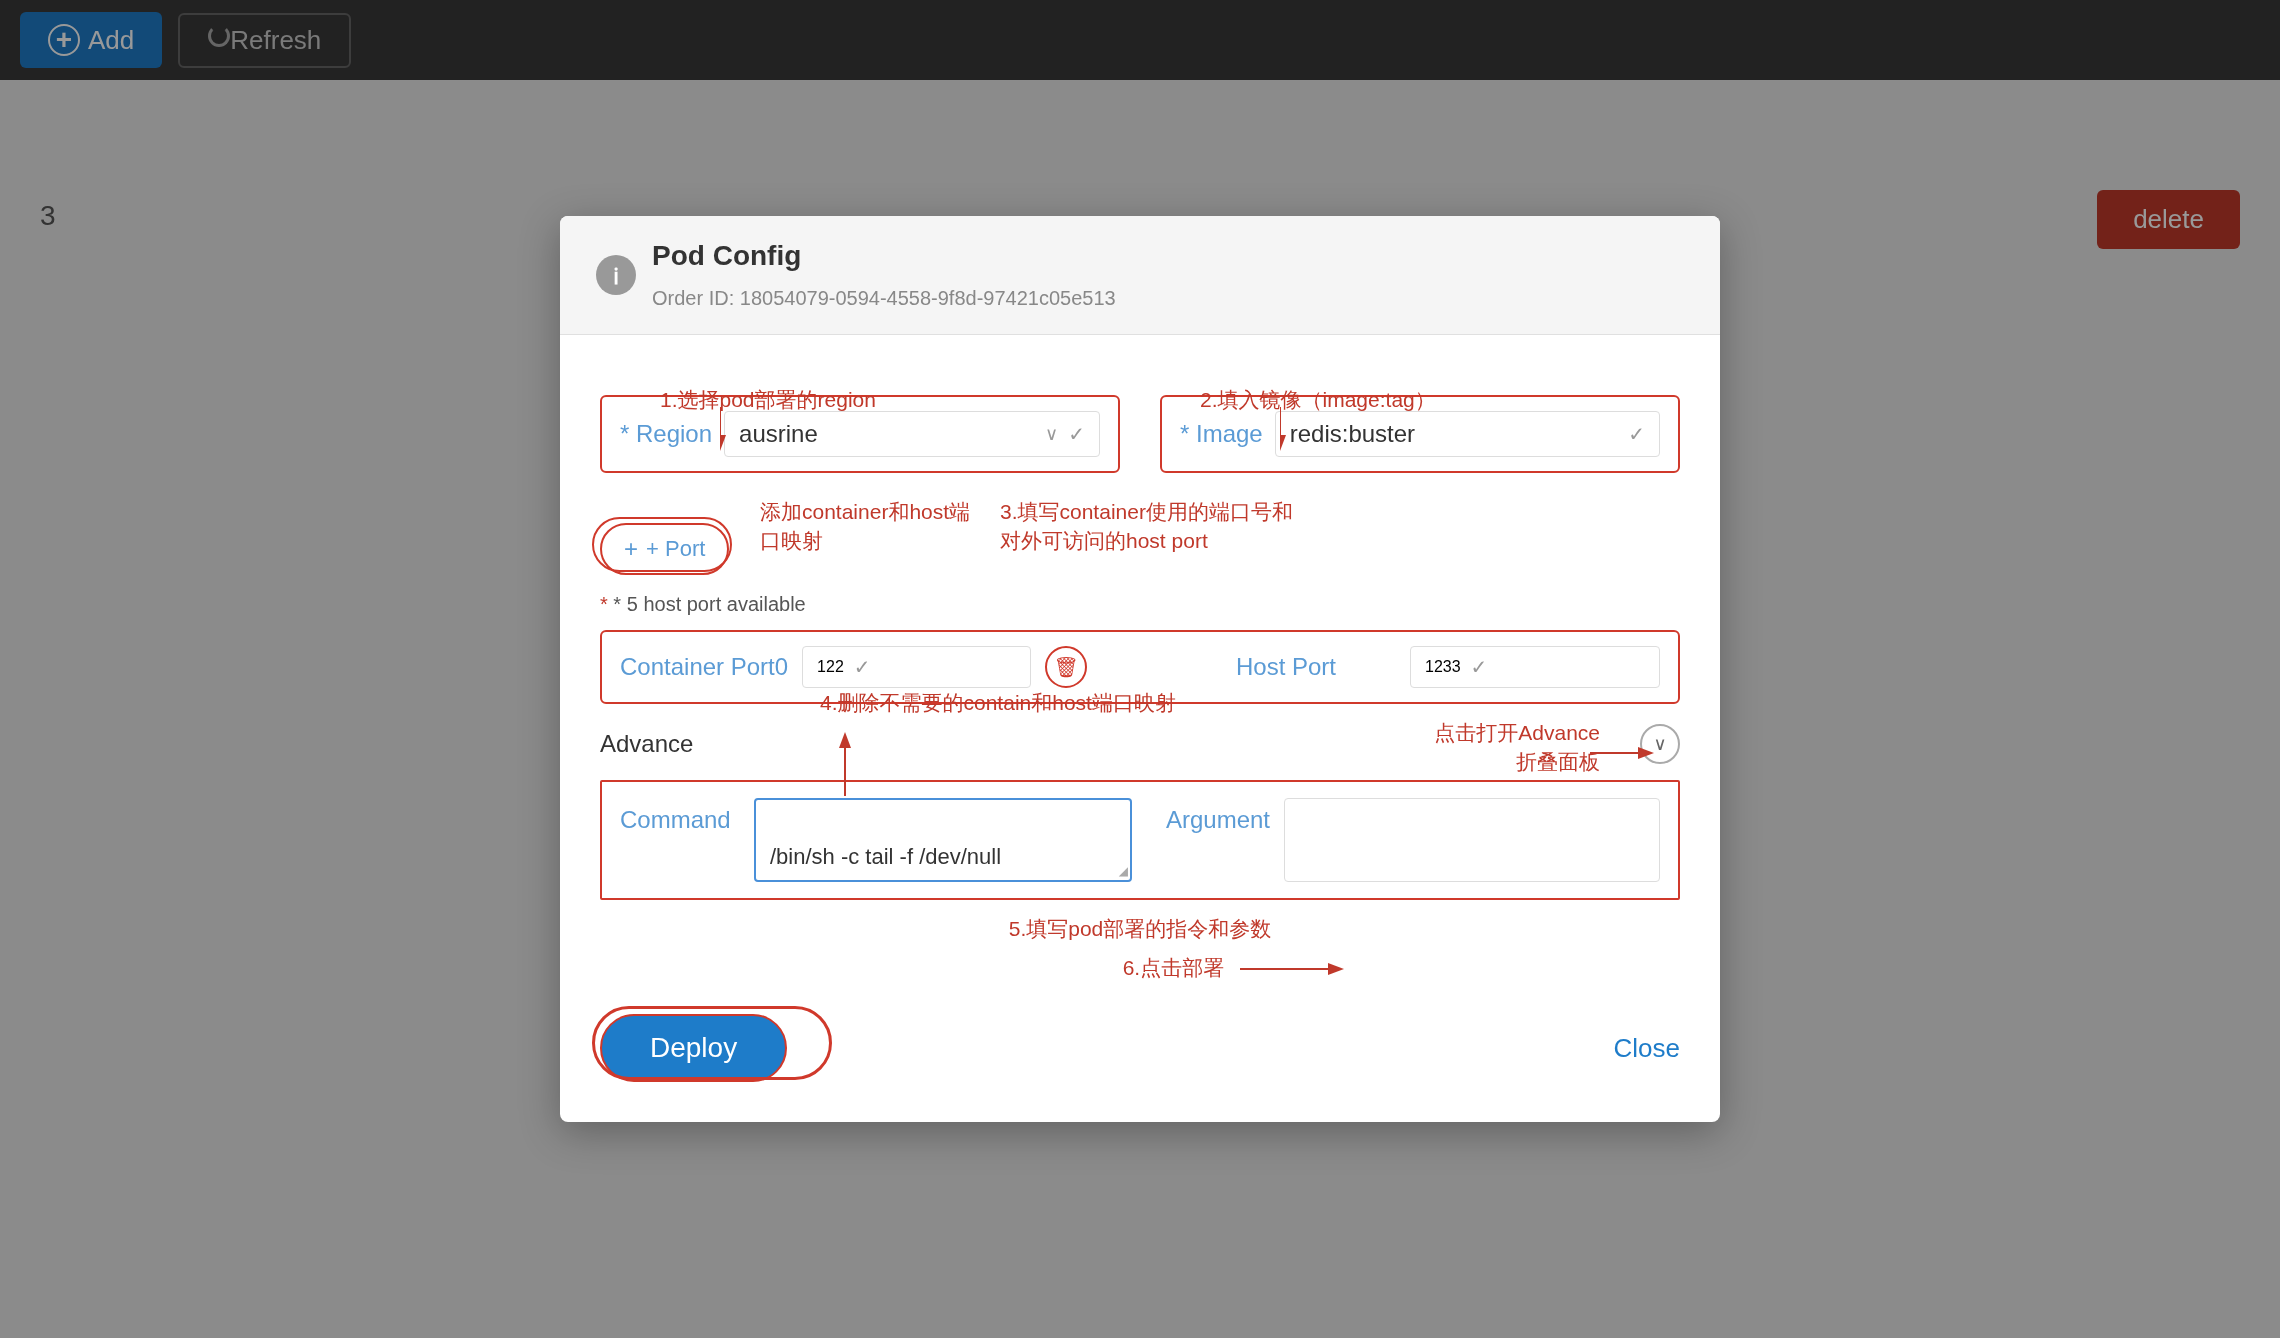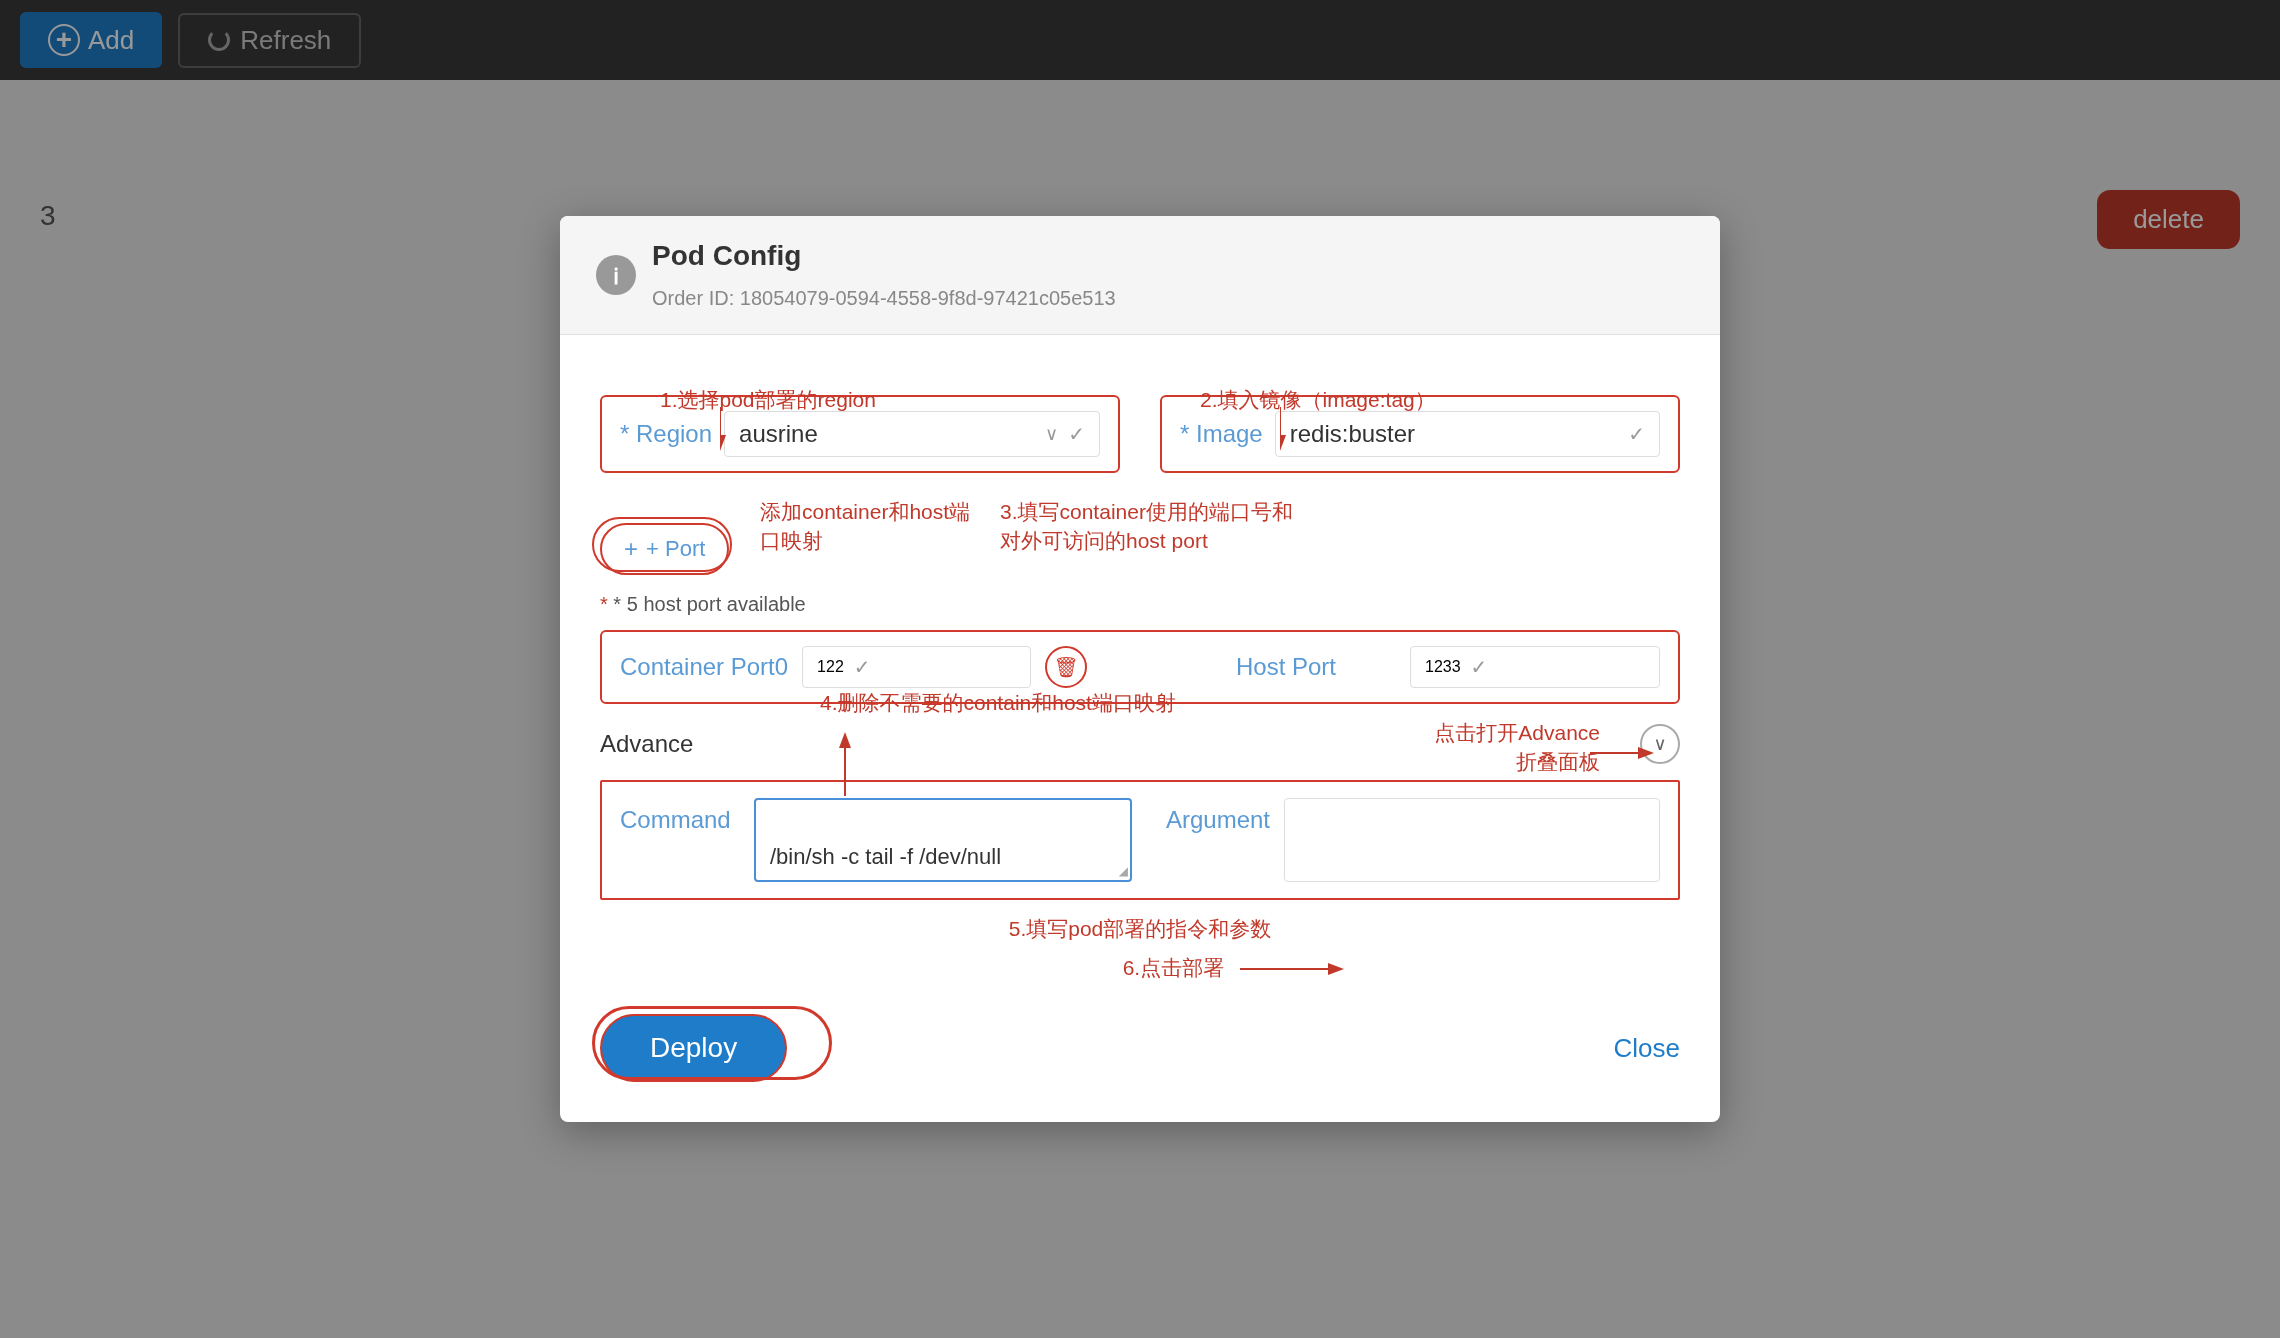--- a/index.html
+++ b/index.html
@@ -51,22 +51,21 @@
     }
     .btn-refresh {
       background: transparent;
       color: #ccc;
       border: 2px solid #666;
       border-radius: 6px;
       padding: 10px 28px;
       font-size: 26px;
       cursor: pointer;
       display: flex;
-      align-items: center;
-      gap: 10px;
+      gap: 0;
     }
     .refresh-icon {
       display: inline-block;
       width: 22px;
       height: 22px;
       border: 3px solid #aaa;
       border-top-color: transparent;
       border-radius: 50%;
     }
 
@@ -87,21 +86,21 @@
       top: 120px;
       left: 40px;
     }
     .btn-delete {
       position: absolute;
       top: 110px;
       right: 40px;
       background: #c0392b;
       color: white;
       border: none;
-      border-radius: 13px;
+      border-radius: 6px;
       padding: 14px 36px;
       font-size: 26px;
       cursor: pointer;
     }
 
     
     .modal-overlay {
       position: absolute;
       top: 0;
       left: 0;

